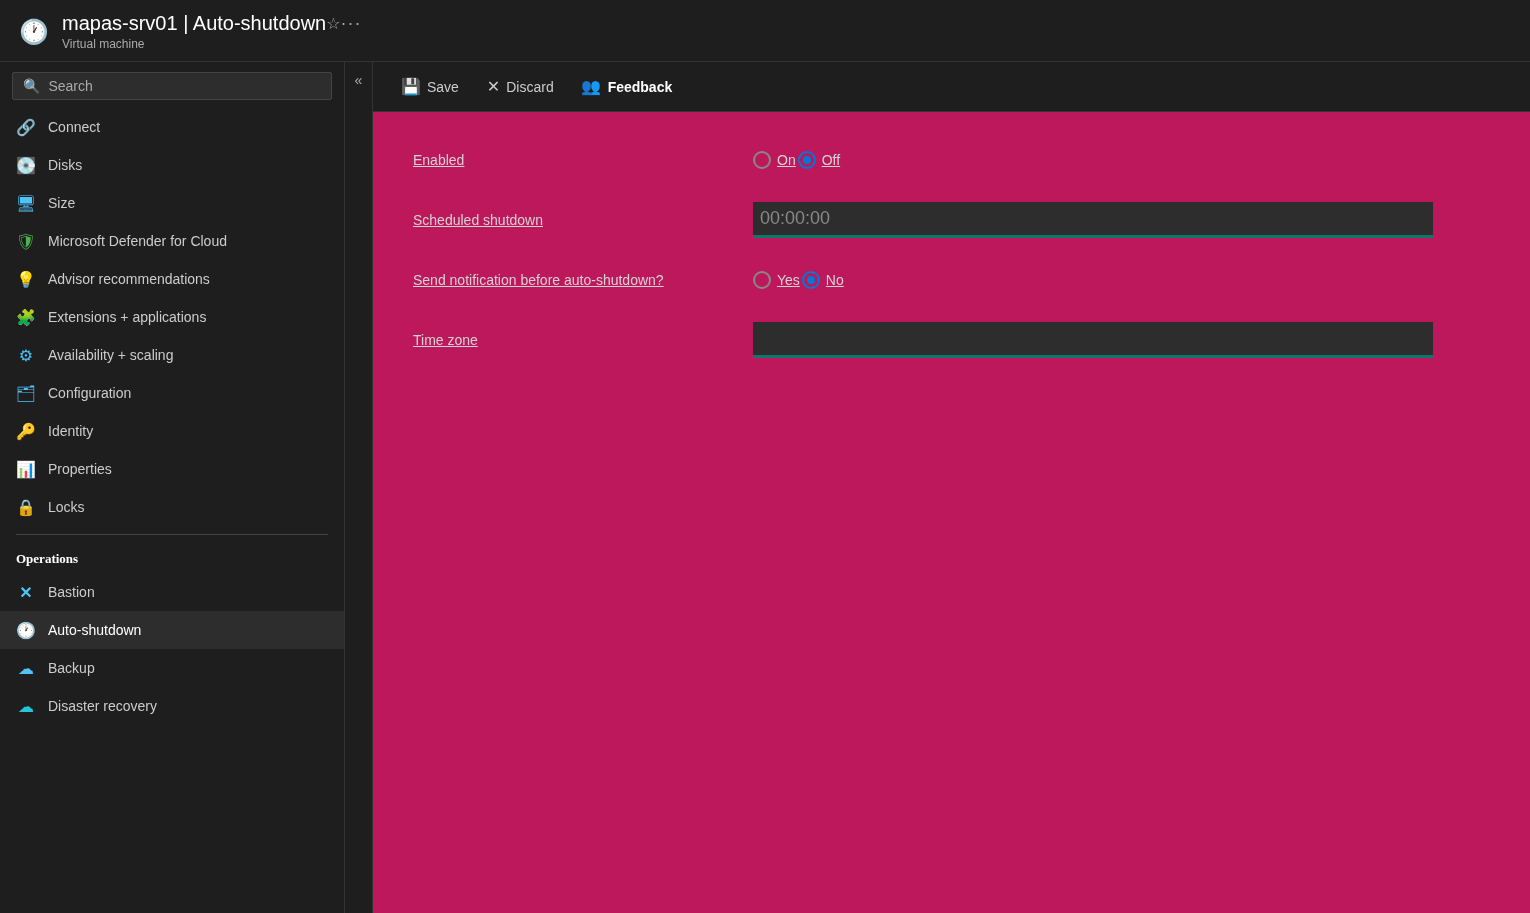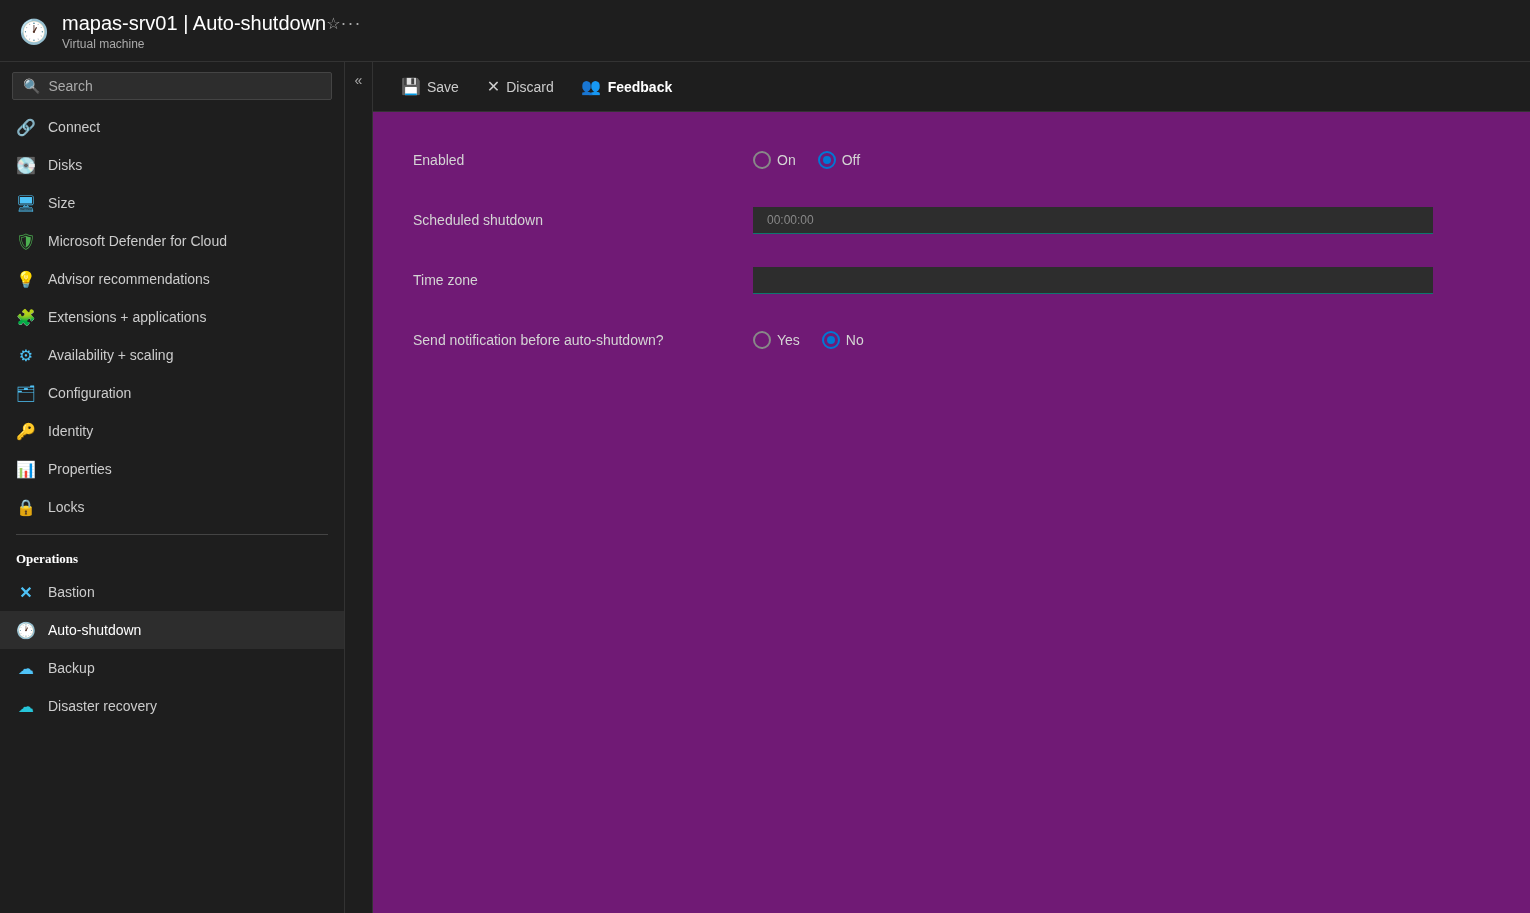--- a/index.html
+++ b/index.html
@@ -211,21 +211,22 @@
     }
     .toolbar-btn .btn-icon {
       font-size: 16px;
     }
 
     
     .form-content {
       flex: 1;
       padding: 30px 40px;
       overflow-y: auto;
-      background: #701a75;
+      background: #be185d;
+      text-decoration: underline;
     }
 
     .form-row {
       display: flex;
       align-items: center;
       margin-bottom: 24px;
       min-height: 36px;
     }
     .form-label {
       width: 340px;
@@ -237,21 +238,21 @@
       flex: 1;
       display: flex;
       align-items: center;
       gap: 16px;
     }
 
     
     .radio-group {
       display: flex;
       align-items: flex-end;
-      gap: 22px;
+      gap: 2px;
     }
     .radio-option {
       display: flex;
       align-items: center;
       gap: 6px;
       cursor: pointer;
       color: #d4d4d4;
     }
     .radio-circle {
       width: 18px;
@@ -271,24 +272,24 @@
       width: 8px;
       height: 8px;
       border-radius: 50%;
       background: #0078d4;
     }
 
     
     .text-input {
       background: #2d2d2d;
       border: none;
-      border-bottom: 1px solid #0f766e;
+      border-bottom: 3px solid #0f766e;
       color: #888;
-      padding: 6px 14px;
-      font-size: 12px;
+      padding: 6px 7px;
+      font-size: 18px;
       width: 100%;
       outline: none;
     }
     .text-input::placeholder {
       color: #888;
     }
     .input-wrapper {
       flex: 1;
       max-width: 680px;
     }
@@ -436,40 +437,40 @@
       <div class="form-row">
         <div class="form-label">Scheduled shutdown</div>
         <div class="form-control">
           <div class="input-wrapper">
             <input type="text" class="text-input" placeholder="00:00:00" style="">
           </div>
         </div>
       </div>
 
       <div class="form-row">
-        <div class="form-label">Time zone</div>
-        <div class="form-control">
-          <div class="input-wrapper">
-            <input type="text" class="text-input" placeholder="" style="">
-          </div>
-        </div>
-      </div>
-
-      <div class="form-row">
         <div class="form-label">Send notification before auto-shutdown?</div>
         <div class="form-control">
           <div class="radio-group">
             <div class="radio-option">
               <div class="radio-circle"></div>
               <span>Yes</span>
             </div>
             <div class="radio-option">
               <div class="radio-circle selected"></div>
               <span>No</span>
             </div>
           </div>
         </div>
       </div>
 
+      <div class="form-row">
+        <div class="form-label">Time zone</div>
+        <div class="form-control">
+          <div class="input-wrapper">
+            <input type="text" class="text-input" placeholder="" style="">
+          </div>
+        </div>
+      </div>
+
     </div>
   </div>
 
 </div>
 
 </body></html>

